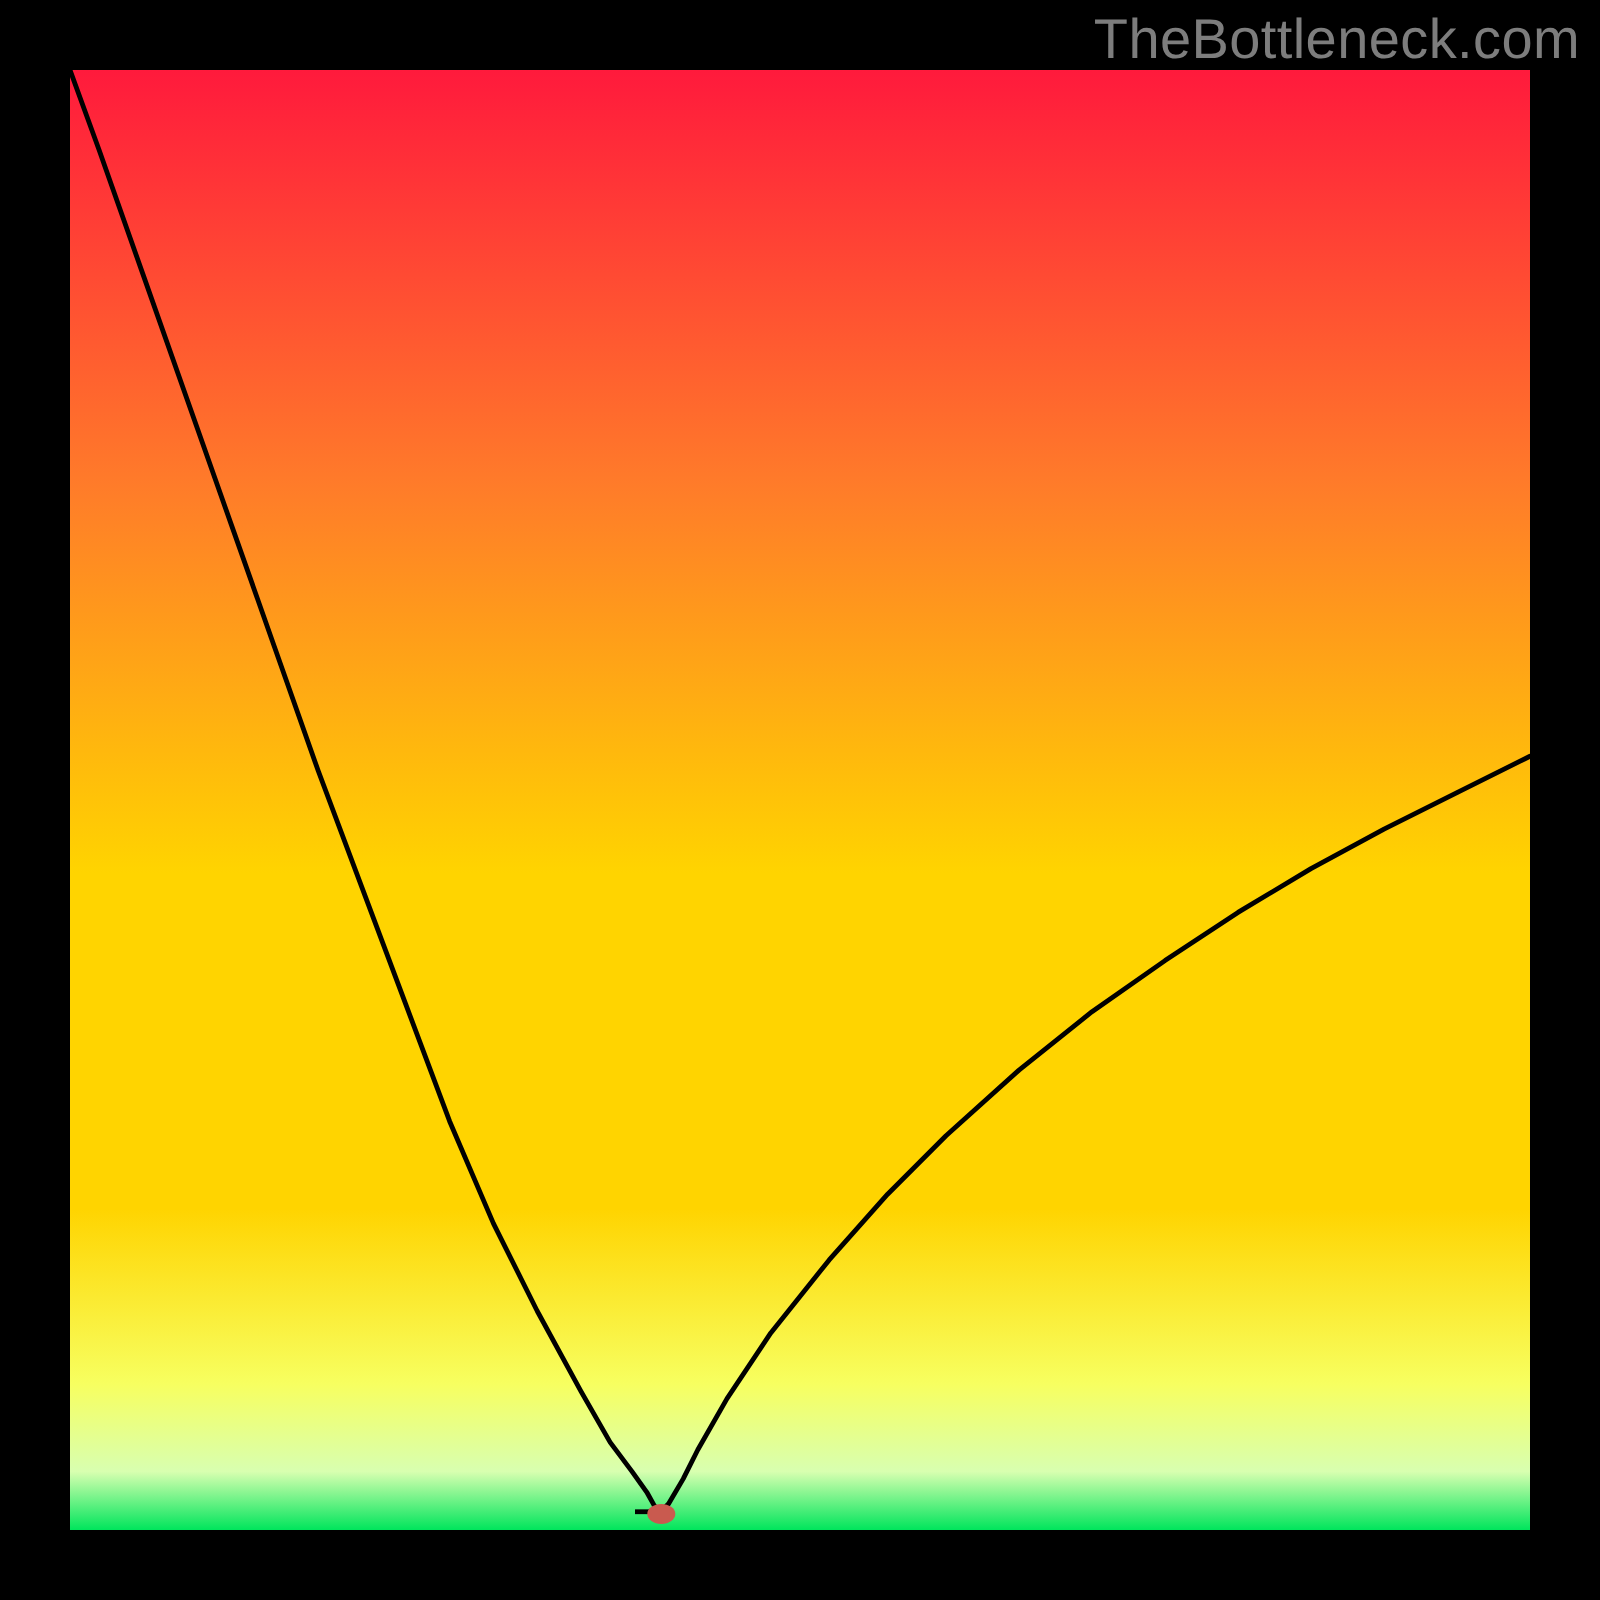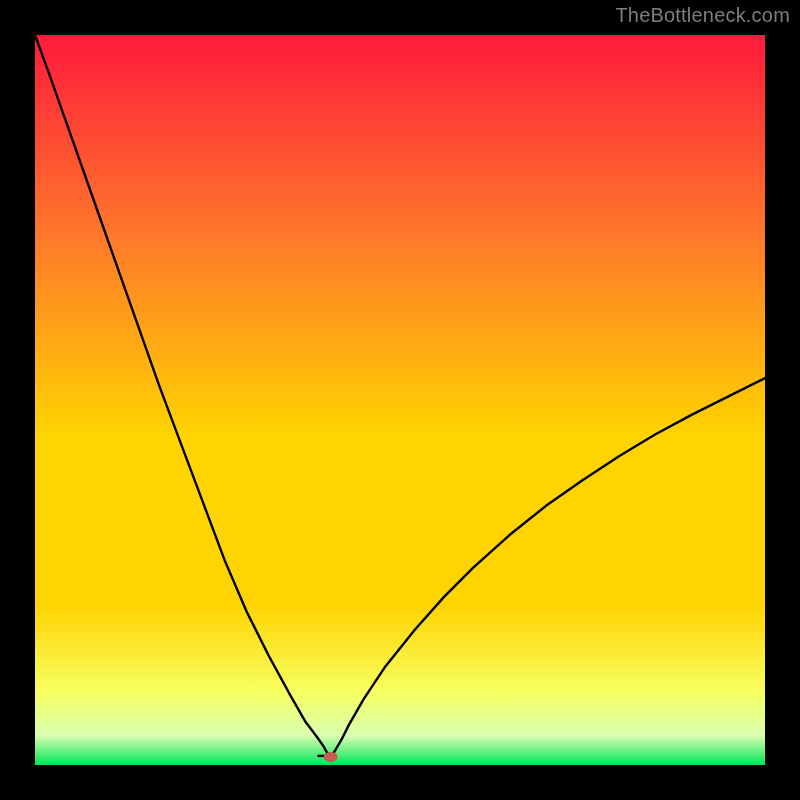--- a/index.html
+++ b/index.html
@@ -23,21 +23,21 @@
     top: 35px;
     width: 730px;
     height: 730px;
     overflow: hidden;
   }
   .watermark {
     position: absolute;
     top: 4px;
     right: 10px;
     color: #7d7d7d;
-    font-size: 20px;
+    font-size: 28px;
     font-weight: 500;
     letter-spacing: 0.2px;
   }
   svg { display: block; }
 </style>
 </head>
 <body>
 
 <div class="frame">
 

